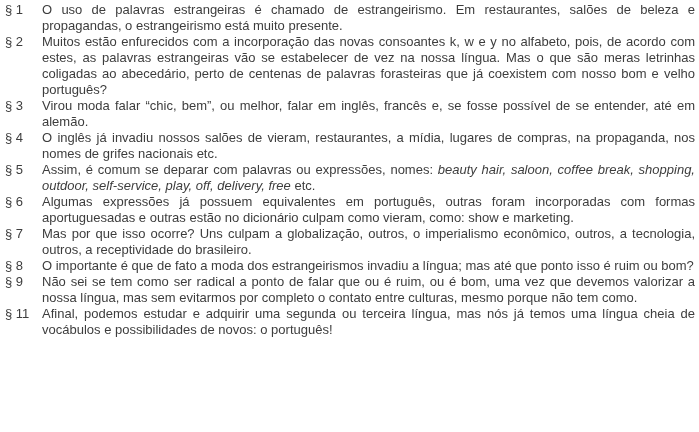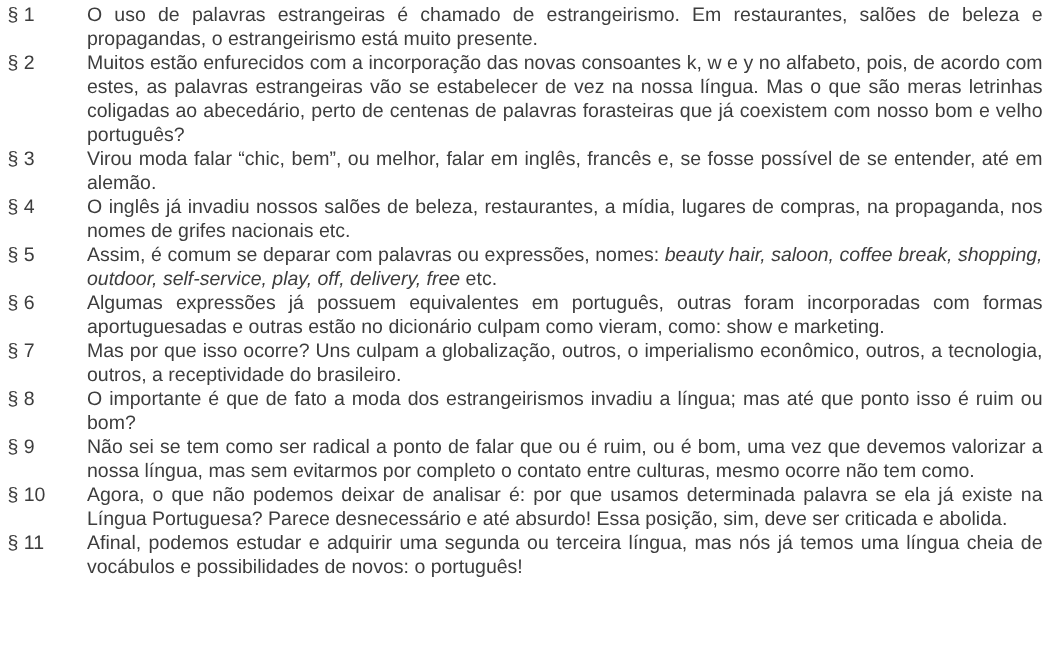--- a/index.html
+++ b/index.html
@@ -27,21 +27,20 @@
     align-items: flex-start;
   }
   .para .label {
     flex: 0 0 37px;
     width: 37px;
     white-space: nowrap;
   }
   .para .text {
     flex: 1 1 auto;
     text-align: justify;
-    margin-left: 16px;
   }
   .para .text i {
     font-style: italic;
   }
 </style>
 </head>
 <body>
 
 <div class="page">
   <div id="doc">
@@ -55,21 +54,21 @@
     <div class="text"><span>Muitos estão enfurecidos com a incorporação das novas consoantes k, w e y no alfabeto, pois, de acordo com estes, as palavras estrangeiras vão se estabelecer de vez na nossa língua. Mas o que são meras letrinhas coligadas ao abecedário, perto de centenas de palavras forasteiras que já coexistem com nosso bom e velho português?</span></div>
   </div>
 
   <div class="para">
     <div class="label">§ 3</div>
     <div class="text"><span>Virou moda falar “chic, bem”, ou melhor, falar em inglês, francês e, se fosse possível de se entender, até em alemão.</span></div>
   </div>
 
   <div class="para">
     <div class="label">§ 4</div>
-    <div class="text"><span>O inglês já invadiu nossos salões de beleza, restaurantes, a mídia, lugares de compras, na propaganda, nos nomes de grifes nacionais etc.</span></div>
+    <div class="text"><span>O inglês já invadiu nossos salões de vieram, restaurantes, a mídia, lugares de compras, na propaganda, nos nomes de grifes nacionais etc.</span></div>
   </div>
 
   <div class="para">
     <div class="label">§ 5</div>
     <div class="text"><span>Assim, é comum se deparar com palavras ou expressões, nomes: </span><i>beauty hair, saloon, coffee break, shopping, outdoor, self-service, play, off, delivery, free</i><span> etc.</span></div>
   </div>
 
   <div class="para">
     <div class="label">§ 6</div>
     <div class="text"><span>Algumas expressões já possuem equivalentes em português, outras foram incorporadas com formas aportuguesadas e outras estão no dicionário culpam como vieram, como: show e marketing.</span></div>
@@ -80,26 +79,22 @@
     <div class="text"><span>Mas por que isso ocorre? Uns culpam a globalização, outros, o imperialismo econômico, outros, a tecnologia, outros, a receptividade do brasileiro.</span></div>
   </div>
 
   <div class="para">
     <div class="label">§ 8</div>
     <div class="text"><span>O importante é que de fato a moda dos estrangeirismos invadiu a língua; mas até que ponto isso é ruim ou bom?</span></div>
   </div>
 
   <div class="para">
     <div class="label">§ 9</div>
-    <div class="text"><span>Não sei se tem como ser radical a ponto de falar que ou é ruim, ou é bom, uma vez que devemos valorizar a nossa língua, mas sem evitarmos por completo o contato entre culturas, mesmo ocorre não tem como.</span></div>
+    <div class="text"><span>Não sei se tem como ser radical a ponto de falar que ou é ruim, ou é bom, uma vez que devemos valorizar a nossa língua, mas sem evitarmos por completo o contato entre culturas, mesmo porque não tem como.</span></div>
   </div>
 
-  <div class="para">
-    <div class="label">§ 10</div>
-    <div class="text"><span>Agora, o que não podemos deixar de analisar é: por que usamos determinada palavra se ela já existe na Língua Portuguesa? Parece desnecessário e até absurdo! Essa posição, sim, deve ser criticada e abolida.</span></div>
-  </div>
 
   <div class="para">
     <div class="label">§ 11</div>
     <div class="text"><span>Afinal, podemos estudar e adquirir uma segunda ou terceira língua, mas nós já temos uma língua cheia de vocábulos e possibilidades de novos: o português!</span></div>
   </div>
 </div>
 </div>
 
 </body></html>

